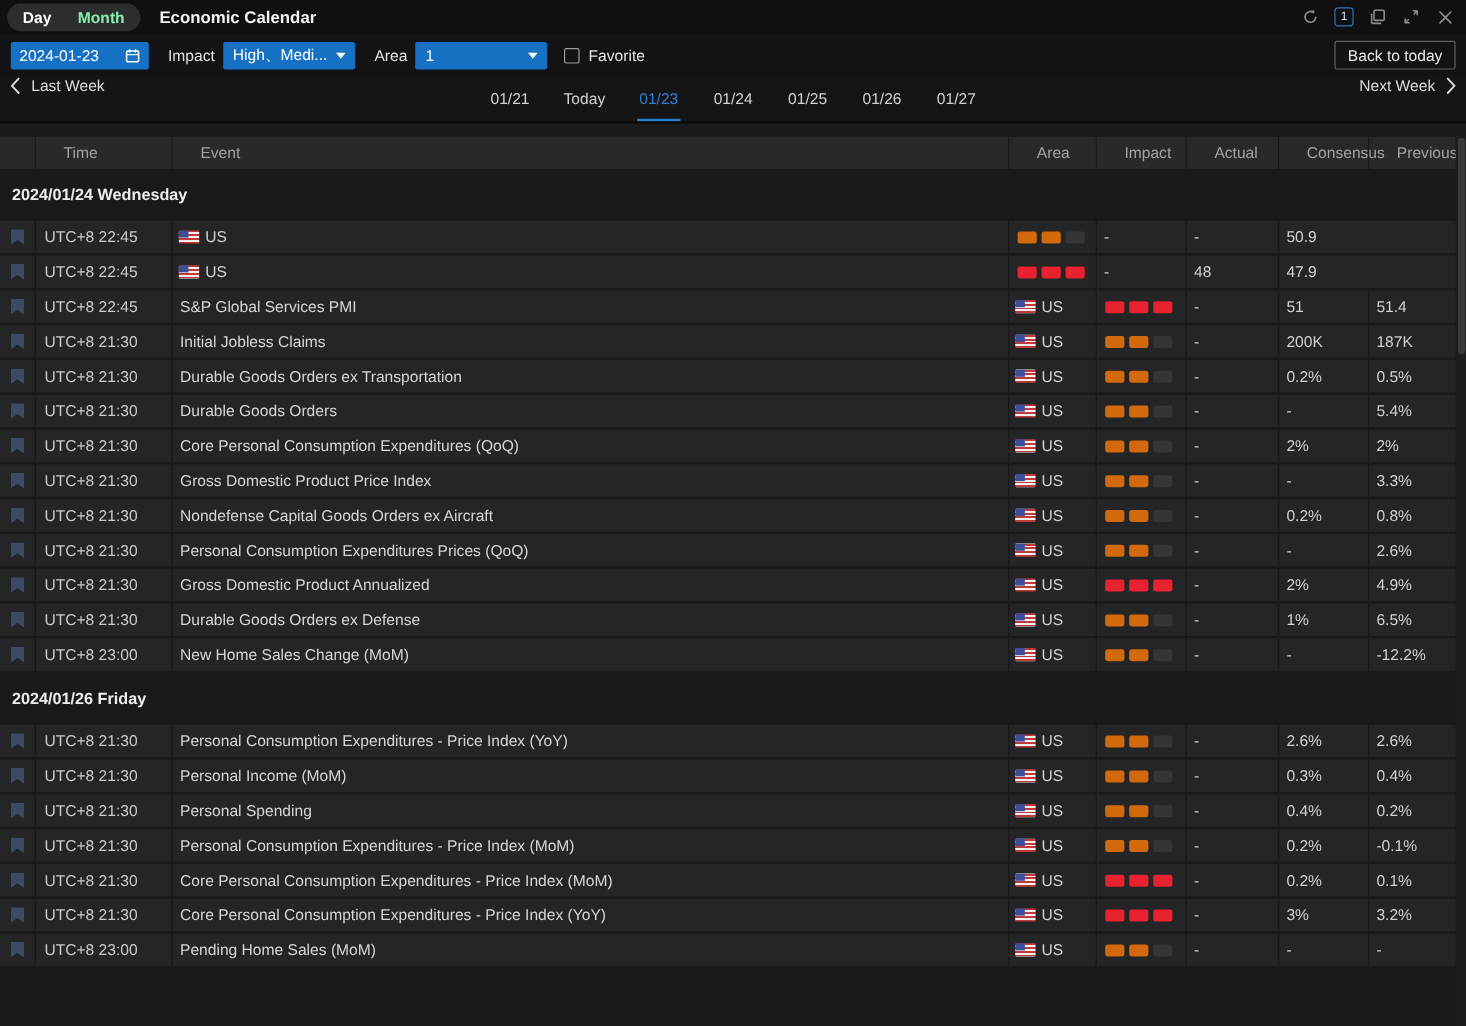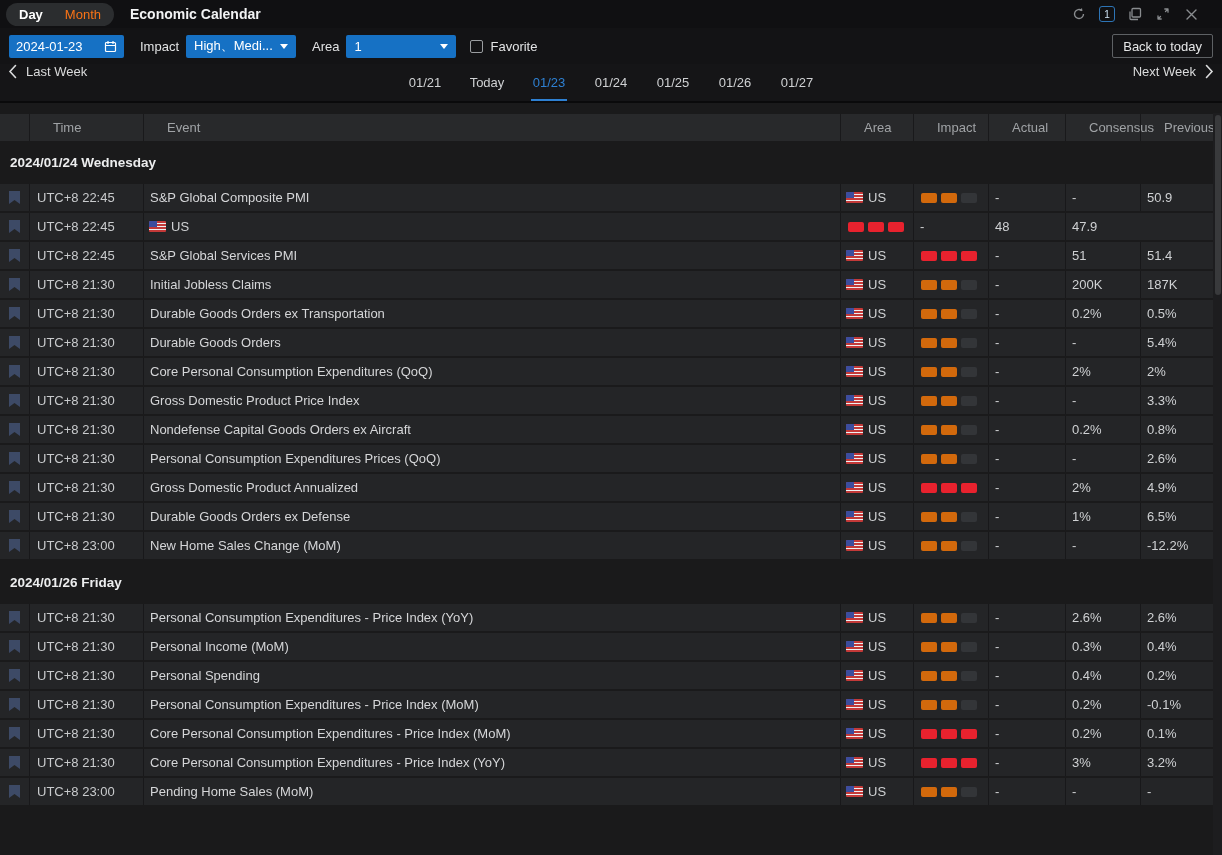--- a/index.html
+++ b/index.html
@@ -2,23 +2,23 @@
 <html><head>
 <meta charset="utf-8">
 <style>
   * { margin:0; padding:0; box-sizing:border-box; }
   html,body { background:#000; }
   body { font-family:"Liberation Sans","DejaVu Sans",sans-serif; }
   .app { position:relative; width:1222px; height:855px; background:#1a1a1b; overflow:hidden;
          --cols: 29px 114px 697px 73px 75px 77px 75px 73px; }
 
   
-  .titlebar { height:28px; background:#101012; display:flex; align-items:center; padding:0 23px 0 6px; }
+  .titlebar { height:28px; background:#101012; display:flex; align-items:center; padding:0 10px 0 6px; }
   .seg { background:#2b2d2f; border-radius:12px; height:23px; display:flex; align-items:center; padding:0 2px; }
-  .seg-item { padding:0 11px; font-size:13px; color:#f97316; line-height:23px; cursor:default; }
+  .seg-item { padding:0 11px; font-size:13px; color:#86efac; line-height:23px; cursor:default;font-weight:bold; }
   .seg-item.active { color:#ffffff; font-weight:bold; }
   .app-title { margin-left:16px; font-size:14px; font-weight:bold; color:#f2f3f4; }
   .win-icons { margin-left:auto; display:flex; align-items:center; gap:12px; }
   .win-ic { width:16px; height:16px; display:flex; align-items:center; justify-content:center; color:#898c8f; }
   .panel-count { width:16px; height:16px; border:1px solid #2d74b5; border-radius:3px; font-size:10px;
                  color:#cfe3f4; display:flex; align-items:center; justify-content:center; }
 
   
   .filterbar { height:36px; background:#131315; display:flex; align-items:center; padding:0 9px; }
   .date-input { width:115px; height:23px; background:#1671c4; border-radius:2px; color:#fff; font-size:13px;
@@ -178,21 +178,20 @@
         <div class="th">Consensus</div>
         <div class="th">Previous</div>
       </div>
     <div>
         <div class="group-header">2024/01/24 Wednesday</div>
         <div class="trow row">
           <div class="cell">
             <span class="bookmark"></span>
           </div>
           <div class="cell time-cell">UTC+8 22:45</div>
-          <div class="cell event-cell">S&amp;P Global Composite PMI</div>
           <div class="cell area-cell">
             <span class="flag">
               <span class="canton"></span>
             </span>
             <span class="area-label">US</span>
           </div>
           <div class="cell impact-cell">
             <span class="bar" style="background: rgb(210, 105, 12);"></span>
             <span class="bar" style="background: rgb(210, 105, 12);"></span>
             <span class="bar" style="background: rgb(51, 53, 56);"></span>

